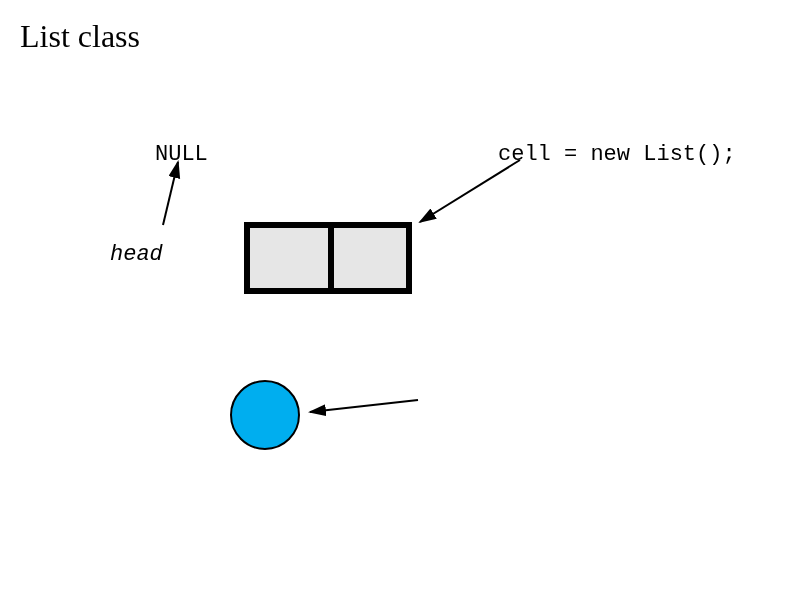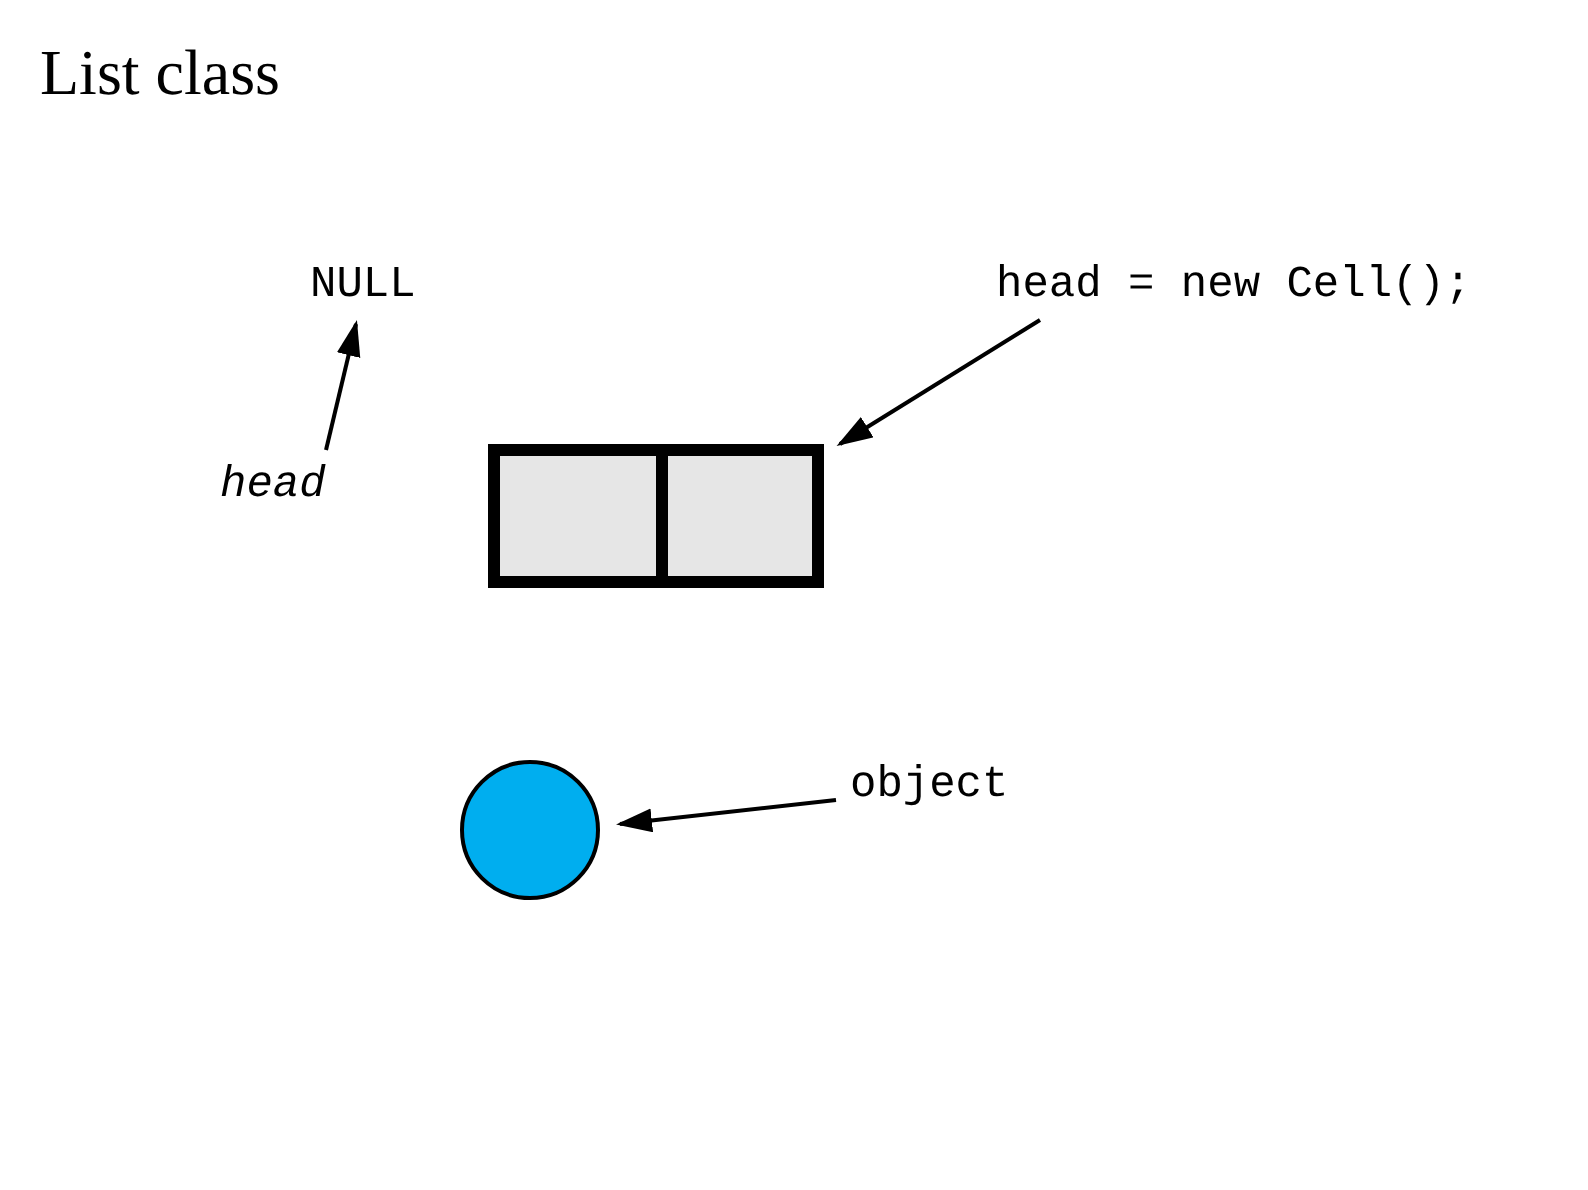--- a/index.html
+++ b/index.html
@@ -20,20 +20,21 @@
     left: 20px;
     top: 18px;
     font-size: 32px;
     color: #000;
   }
   .mono {
     font-family: "Courier New", Courier, monospace;
     font-size: 22px;
     color: #000;
     white-space: pre;
+    margin-top: 12px;
   }
   .null-label {
     position: absolute;
     left: 155px;
     top: 130px;
   }
   .cell-label {
     position: absolute;
     left: 498px;
     top: 130px;
@@ -88,23 +89,22 @@
   }
 </style>
 </head>
 <body>
 
 <div class="canvas">
 
   <div class="title">List class</div>
 
   <div class="mono null-label">NULL</div>
-  <div class="mono cell-label">head = new Cell();</div>
+  <div class="mono cell-label">cell = new List();</div>
   <div class="mono head-label">head</div>
-  <div class="mono object-label">object</div>
 
   <div class="cell-box">
     <div class="cell-divider"></div>
   </div>
 
   <div class="circle"></div>
 
   <svg class="arrows" viewBox="0 0 794 595">
     <defs>
       <marker id="arrowhead" markerWidth="10" markerHeight="10" refX="8" refY="3" orient="auto" markerUnits="strokeWidth">

